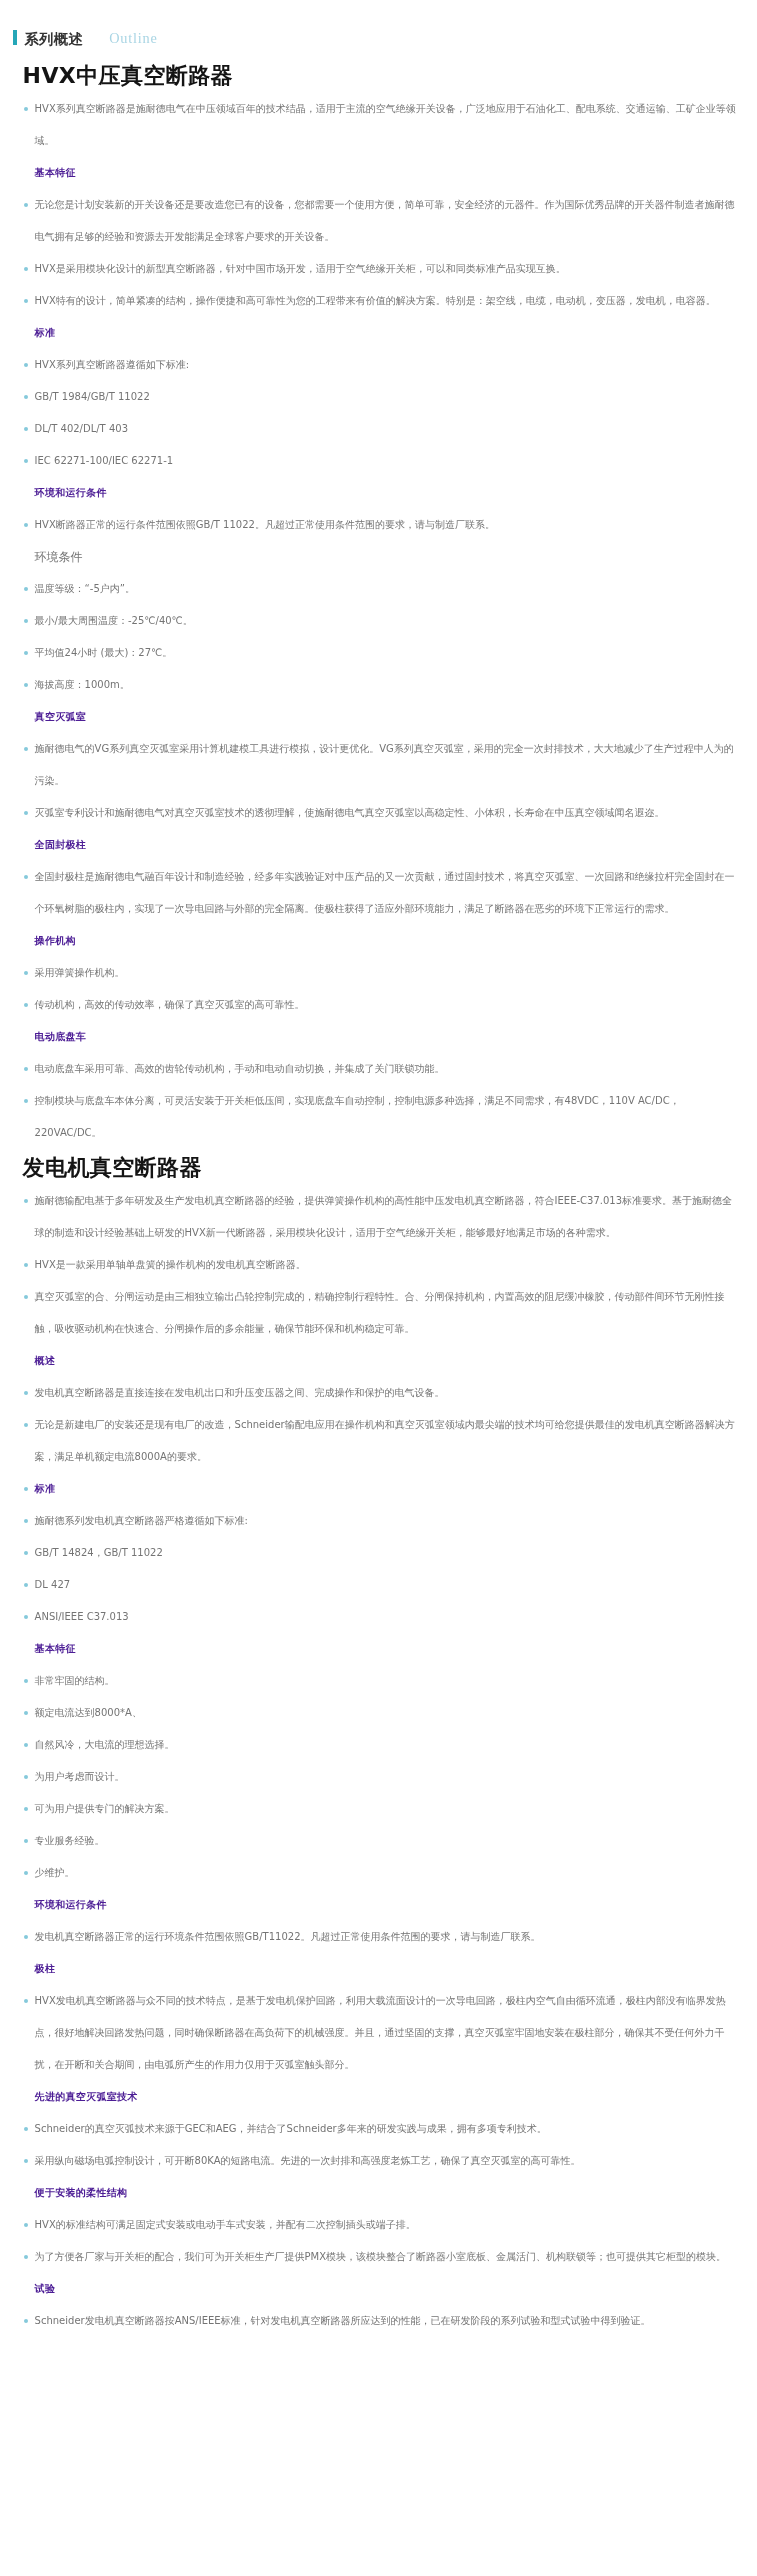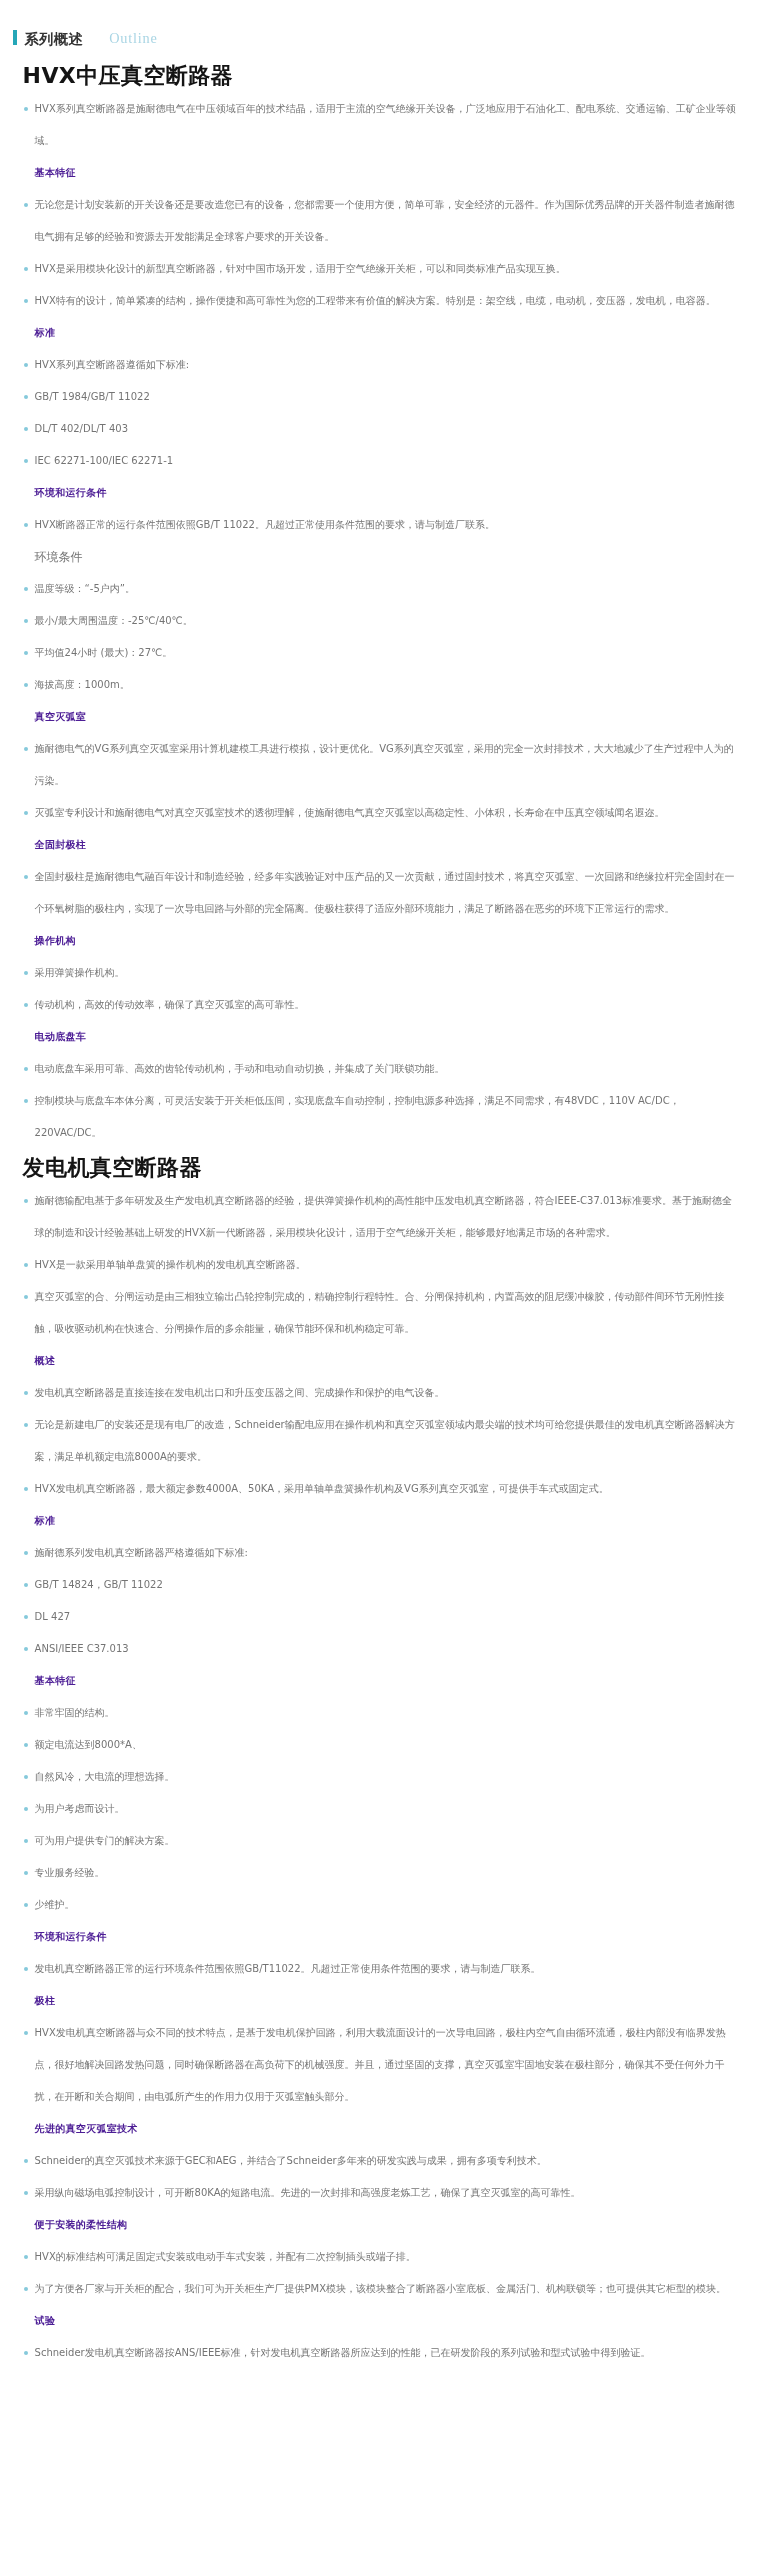--- a/index.html
+++ b/index.html
@@ -55,21 +55,21 @@
       <h3 class="h3"><span>电动底盘车</span></h3>
       <p class="bullet"><span class="dot"></span><span>电动底盘车采用可靠、高效的齿轮传动机构，手动和电动自动切换，并集成了关门联锁功能。</span></p>
       <p class="bullet"><span class="dot"></span><span>控制模块与底盘车本体分离，可灵活安装于开关柜低压间，实现底盘车自动控制，控制电源多种选择，满足不同需求，有48VDC，110V AC/DC，220VAC/DC。</span></p>
       <h2 class="h2"><span>发电机真空断路器</span></h2>
       <p class="bullet"><span class="dot"></span><span>施耐德输配电基于多年研发及生产发电机真空断路器的经验，提供弹簧操作机构的高性能中压发电机真空断路器，符合IEEE-C37.013标准要求。基于施耐德全球的制造和设计经验基础上研发的HVX新一代断路器，采用模块化设计，适用于空气绝缘开关柜，能够最好地满足市场的各种需求。</span></p>
       <p class="bullet"><span class="dot"></span><span>HVX是一款采用单轴单盘簧的操作机构的发电机真空断路器。</span></p>
       <p class="bullet"><span class="dot"></span><span>真空灭弧室的合、分闸运动是由三相独立输出凸轮控制完成的，精确控制行程特性。合、分闸保持机构，内置高效的阻尼缓冲橡胶，传动部件间环节无刚性接触，吸收驱动机构在快速合、分闸操作后的多余能量，确保节能环保和机构稳定可靠。</span></p>
       <h3 class="h3"><span>概述</span></h3>
       <p class="bullet"><span class="dot"></span><span>发电机真空断路器是直接连接在发电机出口和升压变压器之间、完成操作和保护的电气设备。</span></p>
       <p class="bullet"><span class="dot"></span><span>无论是新建电厂的安装还是现有电厂的改造，Schneider输配电应用在操作机构和真空灭弧室领域内最尖端的技术均可给您提供最佳的发电机真空断路器解决方案，满足单机额定电流8000A的要求。</span></p>
-      <p class="bullet"><span class="dot"></span><span>HVX发电机真空断路器，最大额定参数4000A、50KA，采用单轴单盘簧操作机构及VG系列真空灭弧室，可提供手车式或固定式。</span></p>
+      <p class="bullet"><span class="dot"></span></p>
       <h3 class="h3"><span>标准</span></h3>
       <p class="bullet"><span class="dot"></span><span>施耐德系列发电机真空断路器严格遵循如下标准:</span></p>
       <p class="bullet"><span class="dot"></span><span>GB/T 14824，GB/T 11022</span></p>
       <p class="bullet"><span class="dot"></span><span>DL 427</span></p>
       <p class="bullet"><span class="dot"></span><span>ANSI/IEEE C37.013</span></p>
       <h3 class="h3"><span>基本特征</span></h3>
       <p class="bullet"><span class="dot"></span><span>非常牢固的结构。</span></p>
       <p class="bullet"><span class="dot"></span><span>额定电流达到8000*A、</span></p>
       <p class="bullet"><span class="dot"></span><span>自然风冷，大电流的理想选择。</span></p>
       <p class="bullet"><span class="dot"></span><span>为用户考虑而设计。</span></p>

